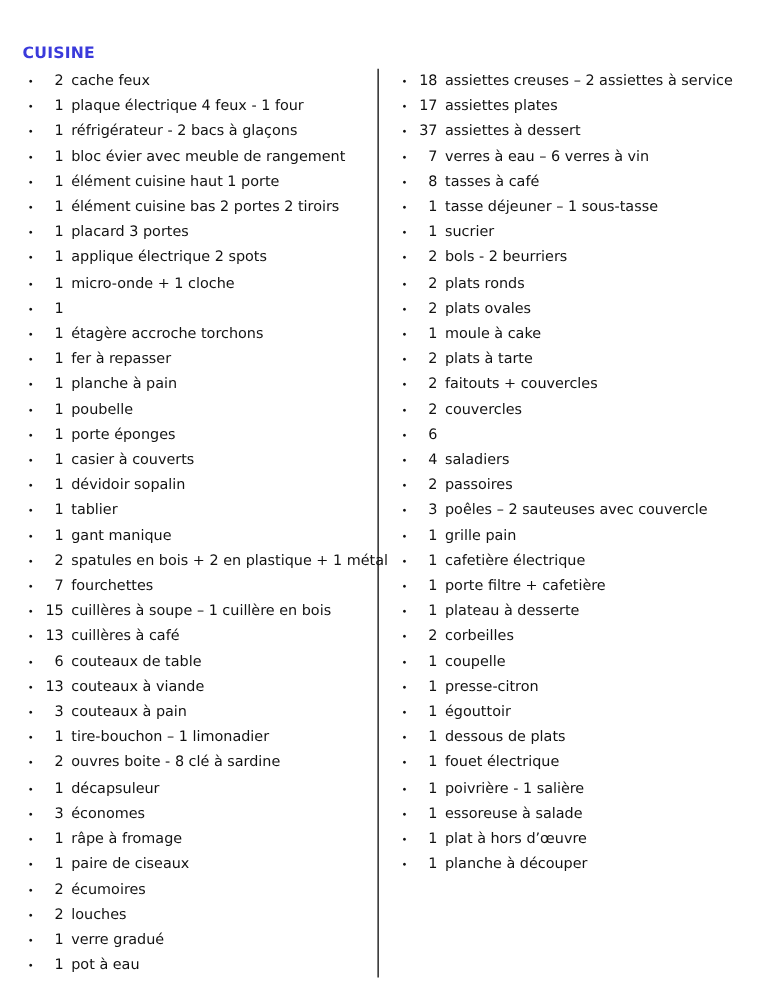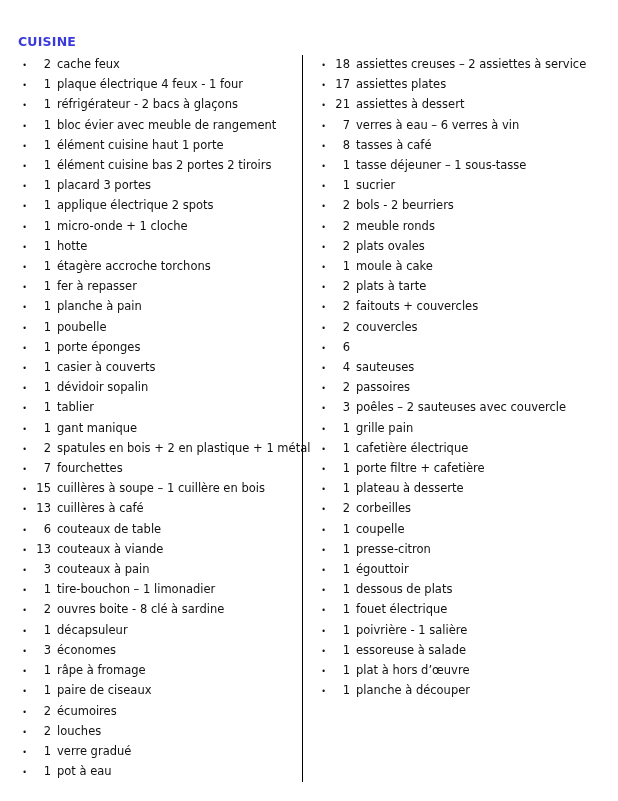--- a/index.html
+++ b/index.html
@@ -140,21 +140,20 @@
             <span class="txt">applique électrique 2 spots</span>
           </li>
           <li>
             <span class="bullet">•</span>
             <span class="qty">1</span>
             <span class="txt">micro-onde + 1 cloche</span>
           </li>
           <li>
             <span class="bullet">•</span>
             <span class="qty">1</span>
-            <span class="txt">hotte</span>
           </li>
           <li>
             <span class="bullet">•</span>
             <span class="qty">1</span>
             <span class="txt">étagère accroche torchons</span>
           </li>
           <li>
             <span class="bullet">•</span>
             <span class="qty">1</span>
             <span class="txt">fer à repasser</span>
@@ -291,21 +290,21 @@
             <span class="qty">18</span>
             <span class="txt">assiettes creuses – 2 assiettes à service</span>
           </li>
           <li>
             <span class="bullet">•</span>
             <span class="qty">17</span>
             <span class="txt">assiettes plates</span>
           </li>
           <li>
             <span class="bullet">•</span>
-            <span class="qty">21</span>
+            <span class="qty">37</span>
             <span class="txt">assiettes à dessert</span>
           </li>
           <li>
             <span class="bullet">•</span>
             <span class="qty">7</span>
             <span class="txt">verres à eau – 6 verres à vin</span>
           </li>
           <li>
             <span class="bullet">•</span>
             <span class="qty">8</span>
@@ -322,21 +321,21 @@
             <span class="txt">sucrier</span>
           </li>
           <li>
             <span class="bullet">•</span>
             <span class="qty">2</span>
             <span class="txt">bols - 2 beurriers</span>
           </li>
           <li>
             <span class="bullet">•</span>
             <span class="qty">2</span>
-            <span class="txt">meuble ronds</span>
+            <span class="txt">plats ronds</span>
           </li>
           <li>
             <span class="bullet">•</span>
             <span class="qty">2</span>
             <span class="txt">plats ovales</span>
           </li>
           <li>
             <span class="bullet">•</span>
             <span class="qty">1</span>
             <span class="txt">moule à cake</span>
@@ -356,21 +355,21 @@
             <span class="qty">2</span>
             <span class="txt">couvercles</span>
           </li>
           <li>
             <span class="bullet">•</span>
             <span class="qty">6</span>
           </li>
           <li>
             <span class="bullet">•</span>
             <span class="qty">4</span>
-            <span class="txt">sauteuses</span>
+            <span class="txt">saladiers</span>
           </li>
           <li>
             <span class="bullet">•</span>
             <span class="qty">2</span>
             <span class="txt">passoires</span>
           </li>
           <li>
             <span class="bullet">•</span>
             <span class="qty">3</span>
             <span class="txt">poêles – 2 sauteuses avec couvercle</span>

